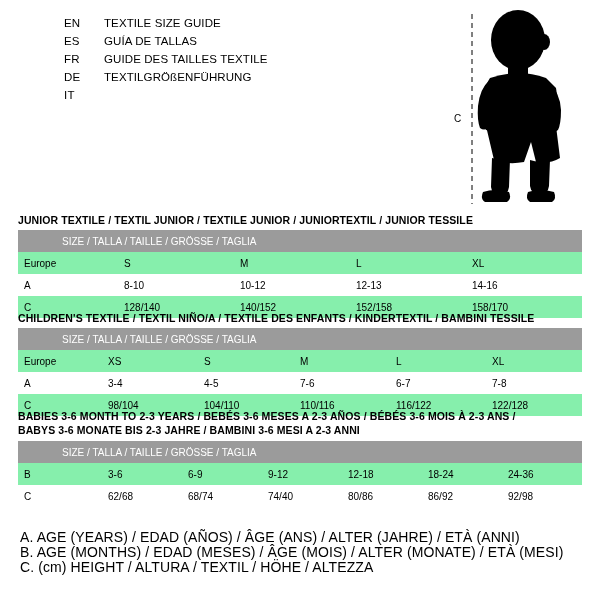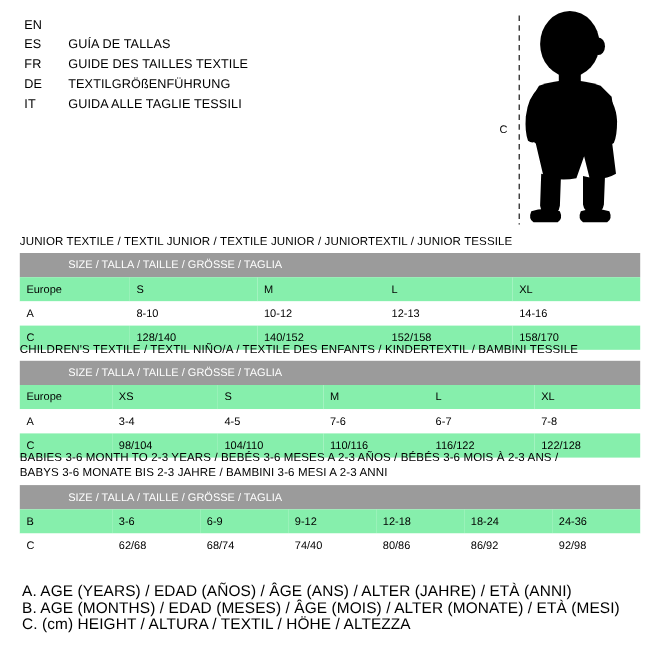--- a/index.html
+++ b/index.html
@@ -31,20 +31,21 @@
   .lang-row {
     display: flex;
     align-items: baseline;
     height: 18px;
     line-height: 18px;
   }
   .lang-code {
     width: 40px;
     font-size: 11.5px;
     letter-spacing: 0.2px;
+    margin-left: 42px;
   }
   .lang-text {
     font-size: 11.5px;
     letter-spacing: 0.1px;
   }
 
   
   .figure-area {
     position: absolute;
     left: 430px;
@@ -65,21 +66,21 @@
   }
 
   
   .section {
     position: absolute;
     left: 18px;
     width: 564px;
   }
   .section-title {
     font-size: 10.5px;
-    font-weight: normal;
+    font-weight: bold;
     letter-spacing: 0.1px;
     margin-bottom: 4px;
     white-space: nowrap;
   }
   .section-title.two-line {
     line-height: 13px;
   }
   table.size-table {
     border-collapse: collapse;
     width: 100%;
@@ -118,36 +119,36 @@
   }
 </style>
 </head>
 <body>
 
 <div class="page">
 
   <div class="lang-block">
     <div class="lang-row">
       <span class="lang-code">EN</span>
+      <span class="lang-text">TEXTILE SIZE GUIDE</span>
     </div>
     <div class="lang-row">
       <span class="lang-code">ES</span>
       <span class="lang-text">GUÍA DE TALLAS</span>
     </div>
     <div class="lang-row">
       <span class="lang-code">FR</span>
       <span class="lang-text">GUIDE DES TAILLES TEXTILE</span>
     </div>
     <div class="lang-row">
       <span class="lang-code">DE</span>
       <span class="lang-text">TEXTILGRÖßENFÜHRUNG</span>
     </div>
     <div class="lang-row">
       <span class="lang-code">IT</span>
-      <span class="lang-text">GUIDA ALLE TAGLIE TESSILI</span>
     </div>
   </div>
 
   <div class="figure-area">
     <svg width="165" height="200" viewBox="0 0 165 200">
 
       <line x1="42" y1="6" x2="42" y2="196" stroke="#000" stroke-width="1" stroke-dasharray="5,4"></line>
 
       <ellipse cx="88" cy="32" rx="27" ry="30" fill="#000"></ellipse>
 

